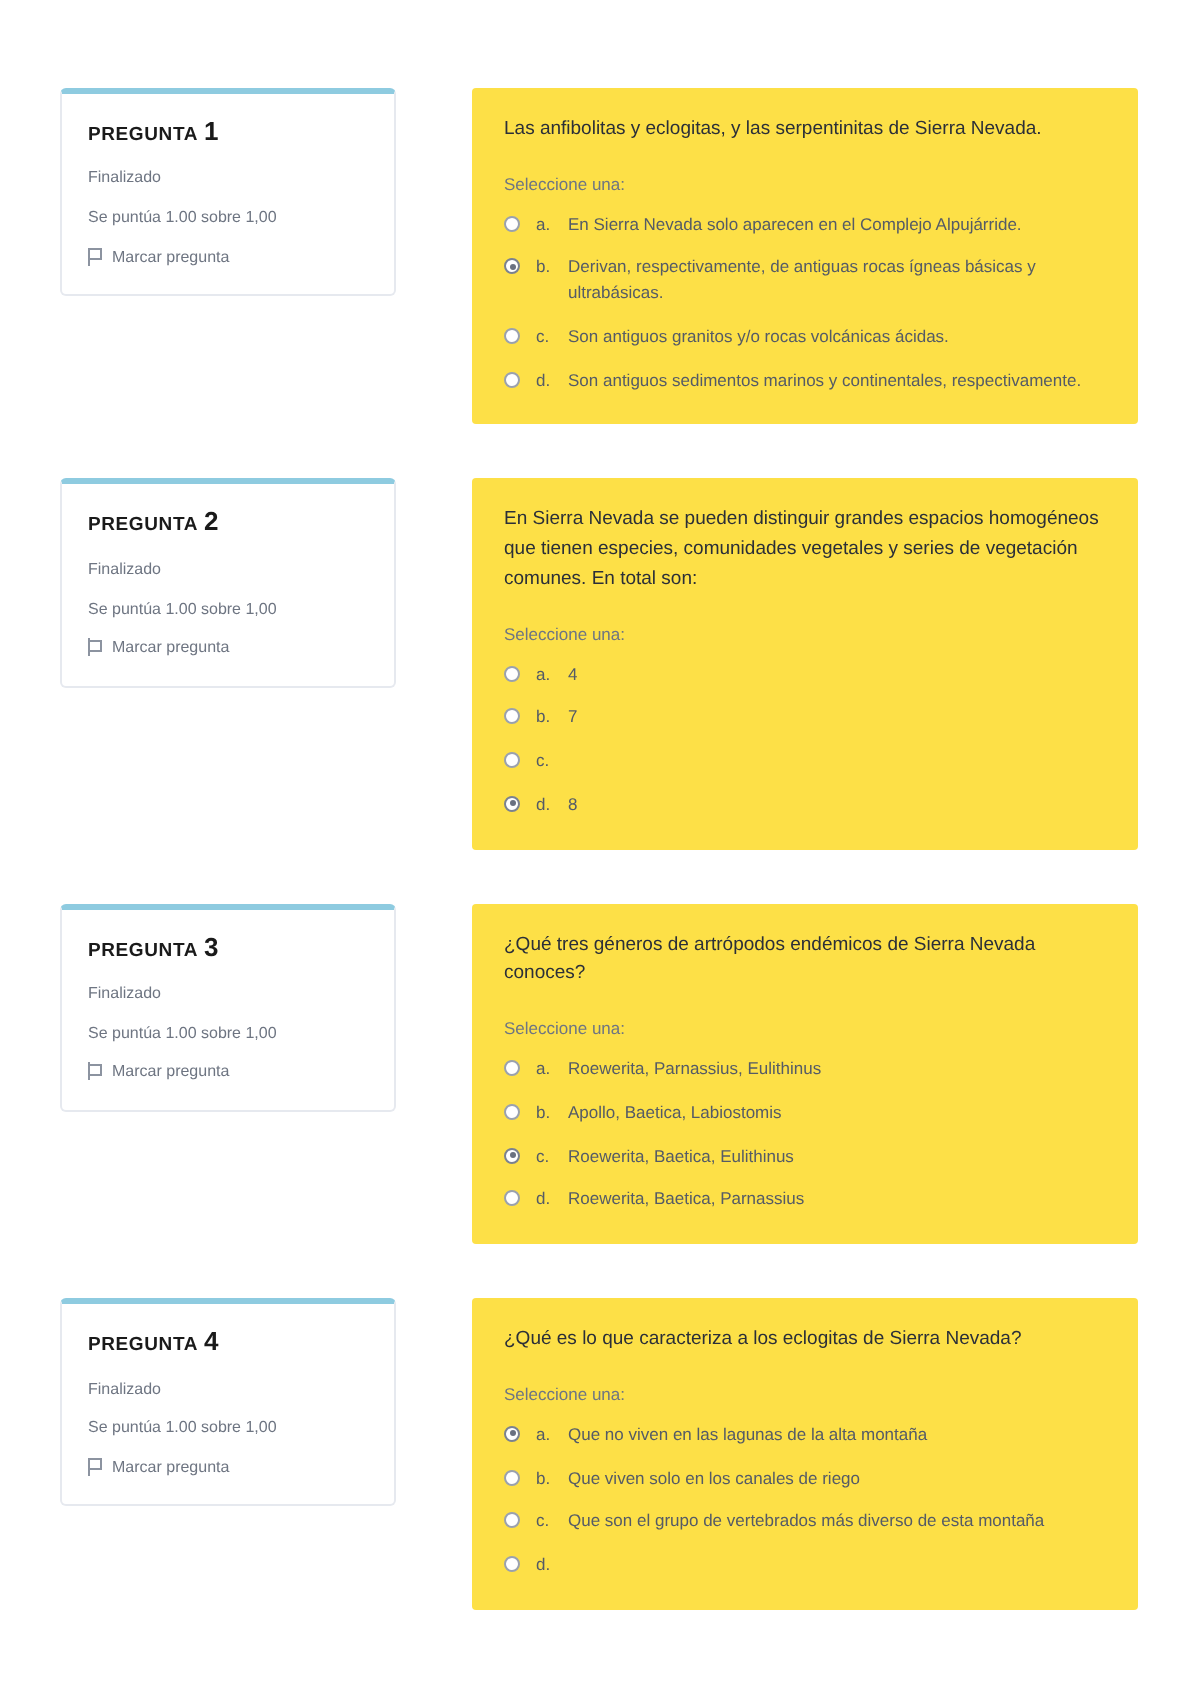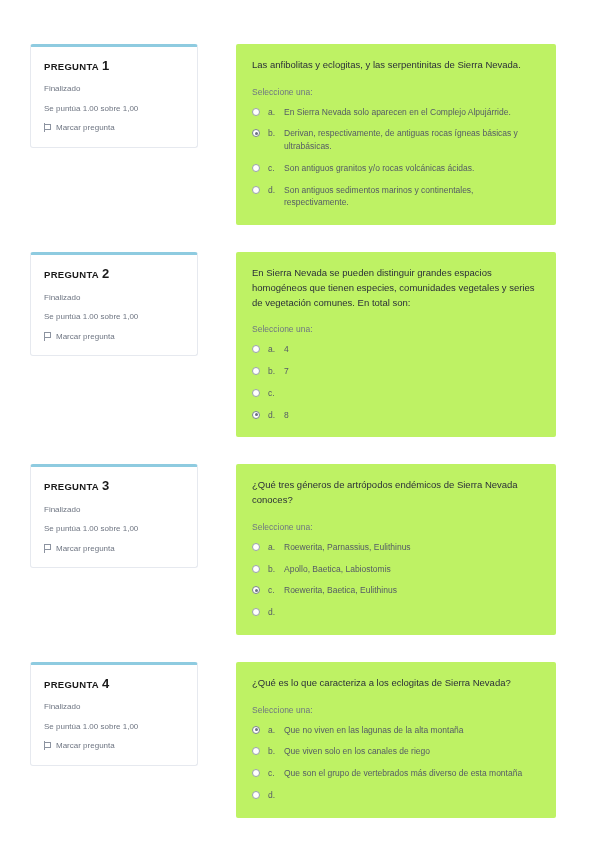--- a/index.html
+++ b/index.html
@@ -8,21 +8,21 @@
     width: 599px; height: 848px;
     background: #ffffff;
     font-family: "Liberation Sans", sans-serif;
     overflow: hidden;
   }
   .page {
     position: relative;
     width: 599px;
     height: 848px;
     background: #ffffff;
-    padding: 44px 43px 0 30px;
+    padding: 44px 30px 0 30px;
   }
   .question-block {
     display: flex;
     align-items: flex-start;
     width: 100%;
     margin-bottom: 27px;
   }
   
   .qinfo {
     width: 168px;
@@ -80,21 +80,21 @@
     position: absolute;
     left: 1px; top: 0.5px;
     width: 5px; height: 4px;
     border: 1px solid #8c93a0;
     border-left: none;
     background: transparent;
   }
   
   .qcontent {
     flex: 1 1 auto;
-    background: #bef264;
+    background: #fde047;
     border-radius: 2px;
     padding: 14px 16px 16px 16px;
     min-height: 60px;
   }
   .qtext {
     font-size: 9.5px;
     color: #2b2f38;
     line-height: 1.55;
     margin-bottom: 14px;
   }
@@ -247,20 +247,21 @@
               <span class="ans-text">Apollo, Baetica, Labiostomis</span>
             </label>
             <label class="answer">
               <span class="radio checked"></span>
               <span class="ans-letter">c.</span>
               <span class="ans-text">Roewerita, Baetica, Eulithinus</span>
             </label>
             <label class="answer">
               <span class="radio"></span>
               <span class="ans-letter">d.</span>
+              <span class="ans-text">Roewerita, Baetica, Parnassius</span>
             </label>
           </div>
         </div>
       </div>
       <div class="question-block">
         <div class="qinfo">
           <div class="qinfo-title"><span>PREGUNTA</span><span class="qnum">4</span></div>
           <div class="qinfo-line">Finalizado</div>
           <div class="qinfo-line">Se puntúa 1.00 sobre 1,00</div>
           <div class="qinfo-flagrow">

